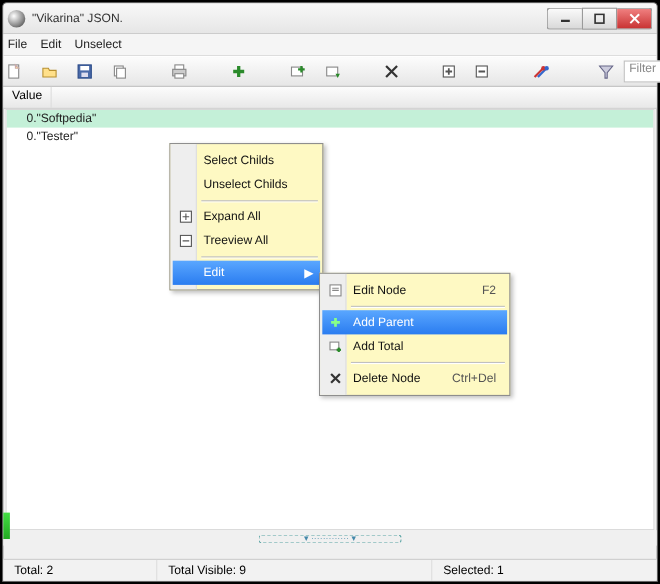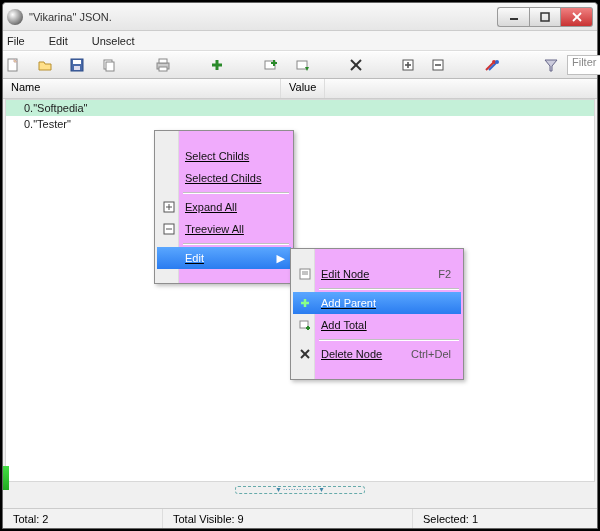--- a/index.html
+++ b/index.html
@@ -6,21 +6,21 @@
 html, body { width: 600px; height: 531px; overflow: hidden; background: #000; }
 .window { width: 596px; height: 527px; margin: 2px; background: #f0f0f0; border: 1px solid #666; border-radius: 4px 4px 0 0; display: flex; flex-direction: column; box-shadow: 0 0 4px rgba(0,0,0,.5);}
 .titlebar { height: 28px; background: linear-gradient(#f8f8f8,#e6e6e6); display: flex; align-items: center; padding: 0 4px; border-bottom: 1px solid #ccc; border-radius: 4px 4px 0 0;}
 .titlebar .appicon { width:16px; height:16px; border-radius:50%; background: radial-gradient(circle at 35% 35%, #fff 0%, #888 60%, #333 100%); margin-right:6px;}
 .titlebar .title { flex:1; color:#333; }
 .winbtns { display:flex; gap:0;}
 .winbtn { width:32px; height:20px; background: linear-gradient(#fafafa,#d9d9d9); border:1px solid #9a9a9a; display:flex; align-items:center; justify-content:center; color:#333; }
 .winbtn.min { border-radius:3px 0 0 3px; border-right:none;}
 .winbtn.max { }
 .winbtn.close { background: linear-gradient(#f08080,#c83232); color:#fff; border-radius:0 3px 3px 0; border-left:none;}
-.menubar { height:20px; background:#f5f5f5; display:flex; align-items:center; padding:0 4px; gap:24px; border-bottom:1px solid #ddd;}
+.menubar { height:20px; background:#f5f5f5; display:flex; align-items:center; padding:0 4px; gap:12px; border-bottom:1px solid #ddd;}
 .menubar span { color:#222; }
 .toolbar { height:28px; background: linear-gradient(#fcfcfc,#e6e6e6); border-top:1px solid #fff; border-bottom:1px solid #bbb; display:flex; align-items:center; padding:0 2px; gap:16px;}
 .tbtn { width:24px; height:24px; display:flex; align-items:center; justify-content:center; position:relative;}
 .tsep { width:1px; height:22px; background:#bbb; margin:0 3px; box-shadow:1px 0 #fff;}
 .filterwrap { display:flex; align-items:center; flex:1; gap:4px; padding-left:2px;}
 .filterbox { flex:1; max-width:240px; height:20px; background:#fff; border:1px solid #bfbfbf; padding:0 4px; color:#888;}
 .toolbar .closeX { margin-left:auto; width:22px; height:22px; display:flex; align-items:center; justify-content:center; font-size:14px; color:#444;}
 .cols { height:20px; display:flex; background: linear-gradient(#fcfcfc,#e8e8e8); border-bottom:1px solid #ccc;}
 .col { padding:2px 8px; border-right:1px solid #ddd;}
 .col.name{width:278px;}
@@ -28,21 +28,21 @@
 .trow { height:16px; display:flex; align-items:center; padding-left:18px; color:#222;}
 .trow.sel { background:#c4f0d8;}
 .statuswrap { height:46px; display:flex; flex-direction:column;}
 .sep1 { height:14px; background:#f0f0f0; position:relative;}
 .sep1 .grip{ position:absolute; left:50%; transform:translateX(-50%); top:4px; width:130px; height:8px; border:1px dashed #6aa; border-radius:3px; color:#48a; font-size:8px; text-align:center; line-height:6px;}
 .greenbar{ position:absolute; left:0; bottom:18px; width:6px; height:24px; background: linear-gradient(#4d4,#2a2);}
 .status { height:20px; background:#f2f2f2; border-top:1px solid #ccc; display:flex; align-items:center;}
 .statcell{ padding:0 10px; border-right:1px solid #ddd; height:100%; display:flex; align-items:center;}
 .statcell.fill{flex:1; border-right:none;}
 
-.ctx { position:absolute; background:#f0abfc; border:1px solid #8e8e8e; box-shadow:2px 2px 4px rgba(0,0,0,.25); padding:14px 2px;text-decoration:underline;}
+.ctx { position:absolute; background:#fef9c3; border:1px solid #8e8e8e; box-shadow:2px 2px 4px rgba(0,0,0,.25); padding:4px 2px;}
 .ctx .mi { height:22px; display:flex; align-items:center; padding:0 30px 0 28px; position:relative; white-space:nowrap; color:#111;}
 .ctx .mi.hl { background: linear-gradient(#5aa7ff,#2a7cf0); color:#fff;}
 .ctx .mi .sc{ position:absolute; right:10px; color:#555;}
 .ctx .mi .arrow{ position:absolute; right:6px;}
 .ctx .msep{ height:1px; background:#c0c0c0; margin:3px 2px 3px 26px; box-shadow:0 1px #fff;}
 .ctx .micon{ position:absolute; left:4px; width:16px; height:16px; display:flex; align-items:center; justify-content:center;}
 .ctx .iconcol{ position:absolute; left:0; top:0; bottom:0; width:24px; background:#eee; border-right:1px solid #ddd;}
 
 svg{display:block;}
 </style>
@@ -175,35 +175,34 @@
     </div>
     <div class="closeX">
       <svg width="12" height="12">
           <line x1="1" y1="1" x2="11" y2="11" stroke="#333" stroke-width="1.6"></line>
           <line x1="11" y1="1" x2="1" y2="11" stroke="#333" stroke-width="1.6"></line>
         </svg>
     </div>
   </div>
 
   <div class="cols">
-    <div class="col name">Name</div>
     <div class="col">Value</div>
   </div>
 
   <div class="tree">
     <div class="trow sel">0."Softpedia"</div>
     <div class="trow">0."Tester"</div>
 
     <div class="ctx" style="left:148px; top:30px; width:140px;">
       <div class="iconcol"></div>
       <div class="mi">
           <span>Select Childs</span>
         </div>
       <div class="mi">
-          <span>Selected Childs</span>
+          <span>Unselect Childs</span>
         </div>
       <div class="msep"></div>
       <div class="mi">
         <span class="micon">
             <svg width="12" height="12">
               <rect x="1" y="1" width="10" height="10" fill="#fff" stroke="#555"></rect>
               <line x1="6" y1="3" x2="6" y2="9" stroke="#555"></line>
               <line x1="3" y1="6" x2="9" y2="6" stroke="#555"></line>
             </svg>
           </span>
@@ -273,18 +272,18 @@
   </div>
 
   <div class="statuswrap">
     <div class="sep1">
       <div class="grip">▾ ············· ▾</div>
     </div>
     <div style="flex:1; position:relative;">
       <div class="greenbar"></div>
     </div>
     <div class="status">
-      <div class="statcell" style="width:160px">Total: 2</div>
+      <div class="statcell" style="width:140px">Total: 2</div>
       <div class="statcell" style="width:250px">Total Visible: 9</div>
       <div class="statcell fill">Selected: 1</div>
     </div>
   </div>
 </div>
 
 </body></html>

